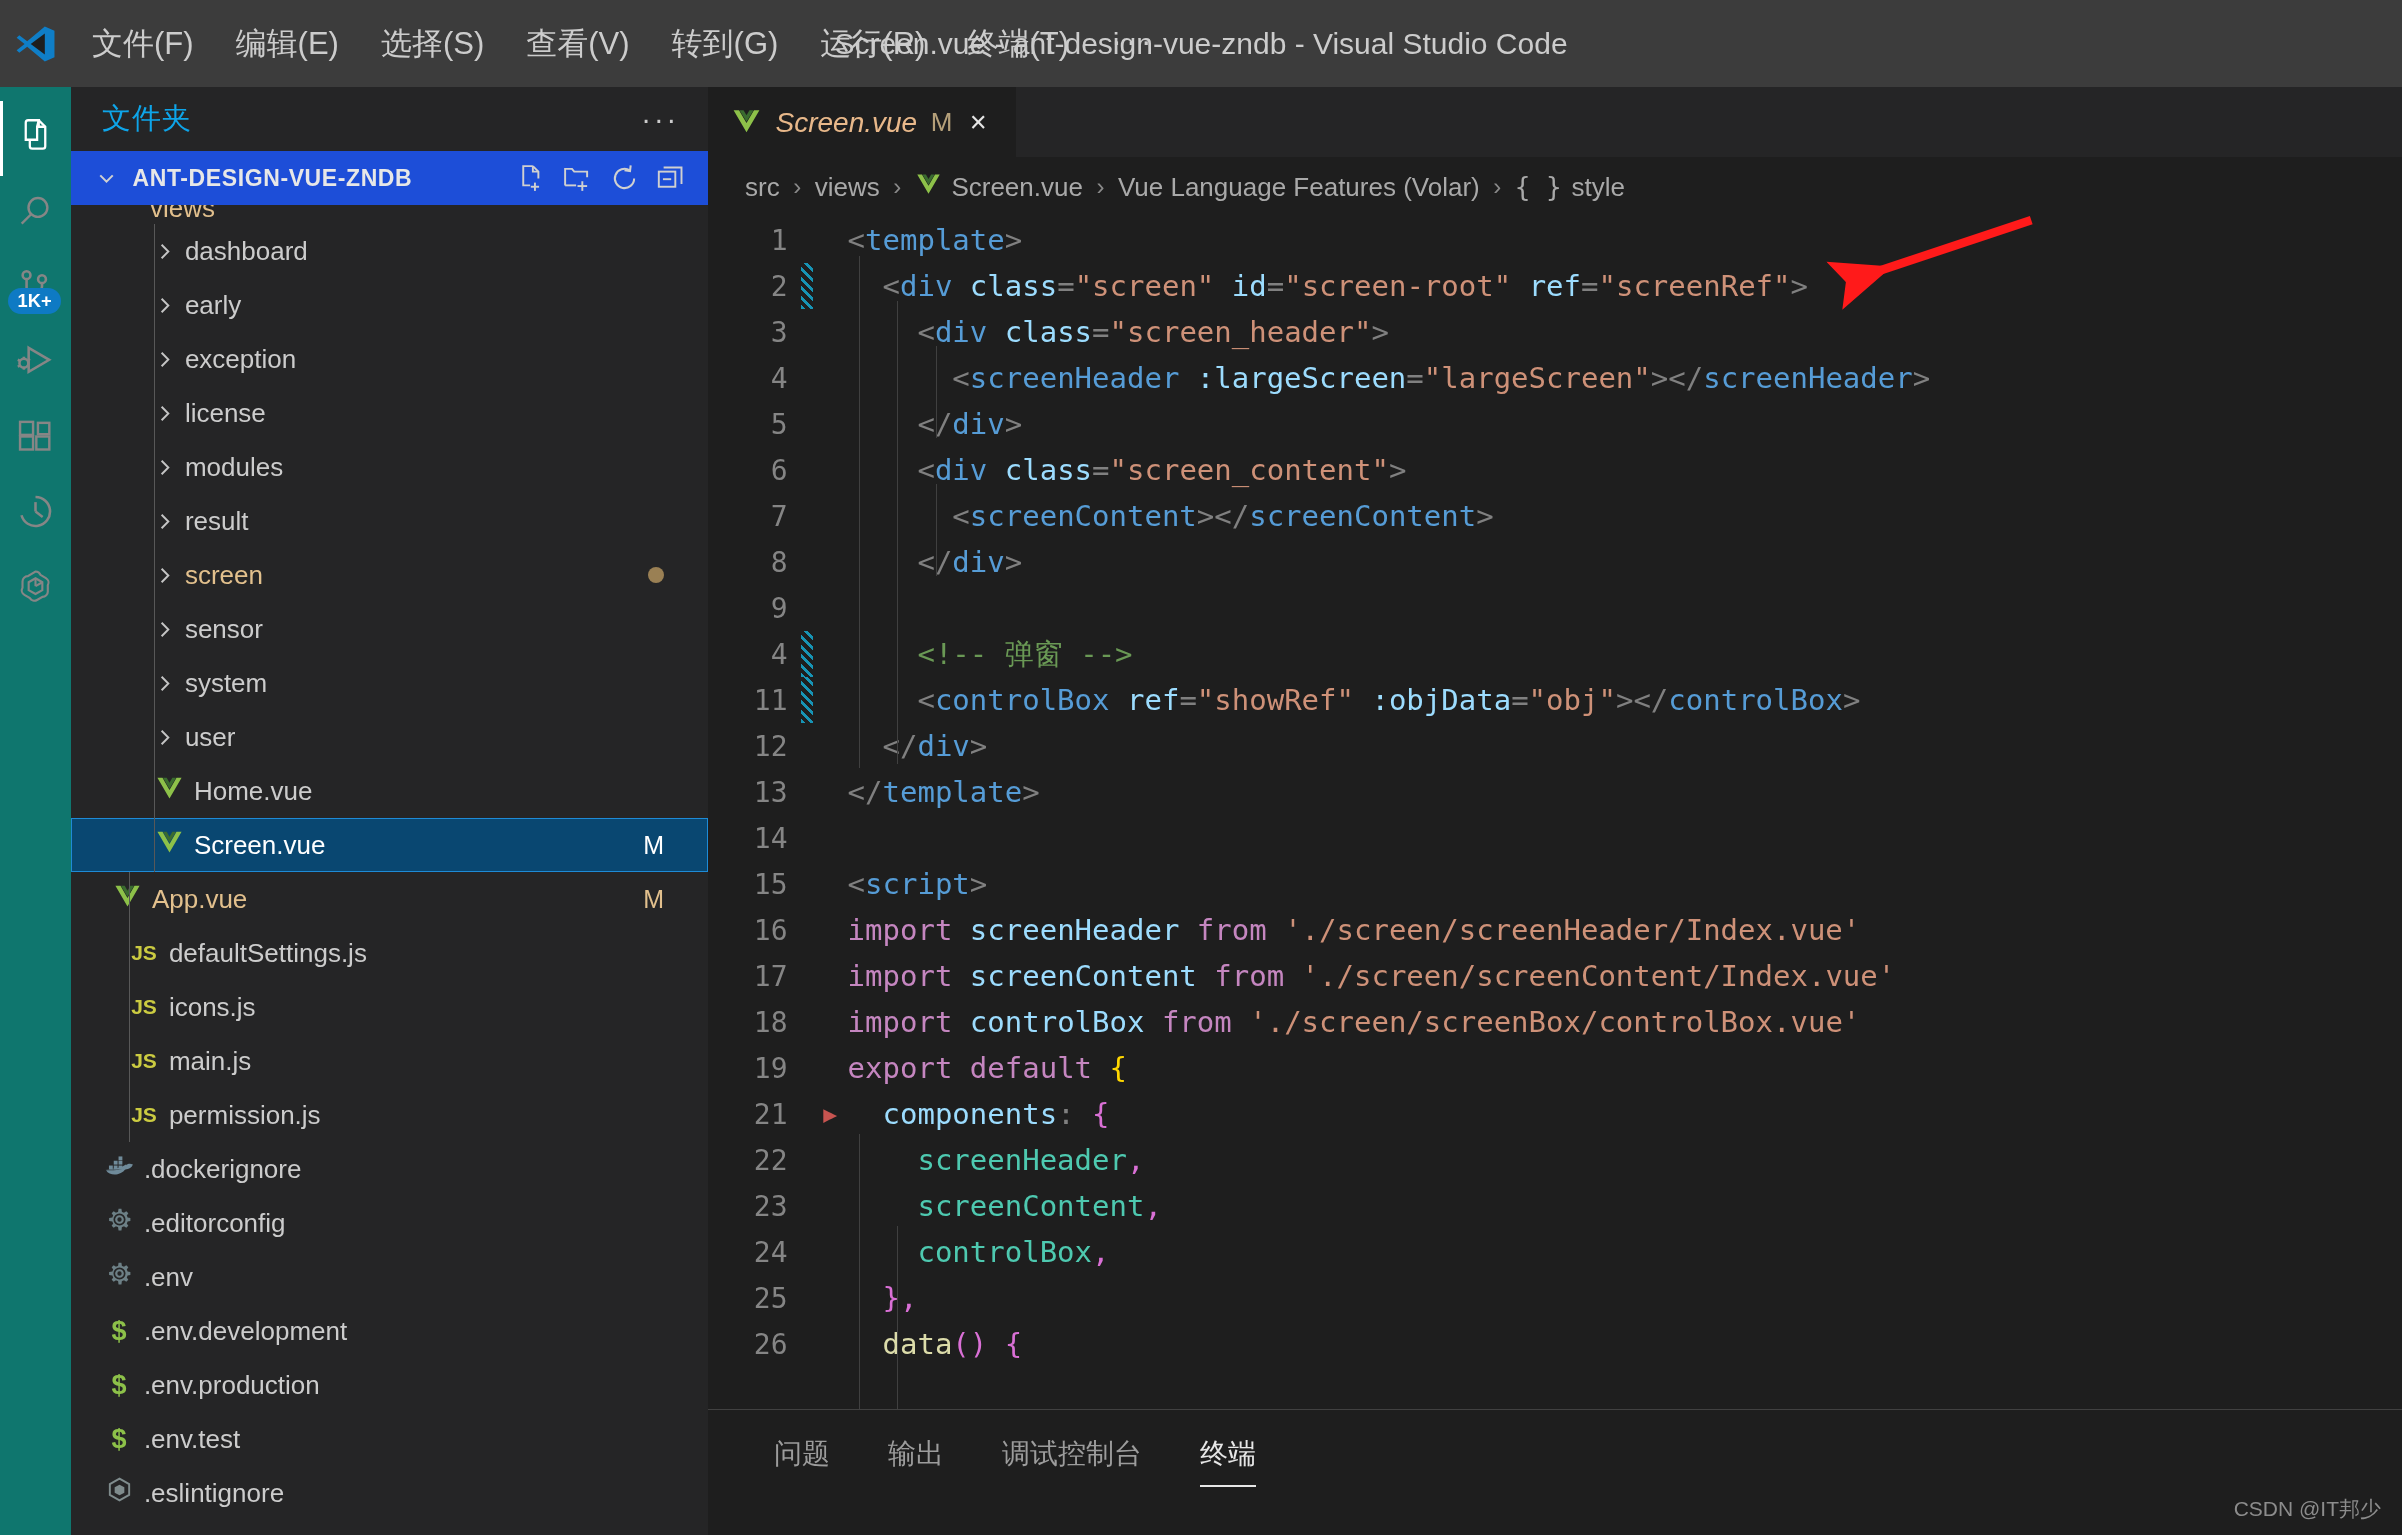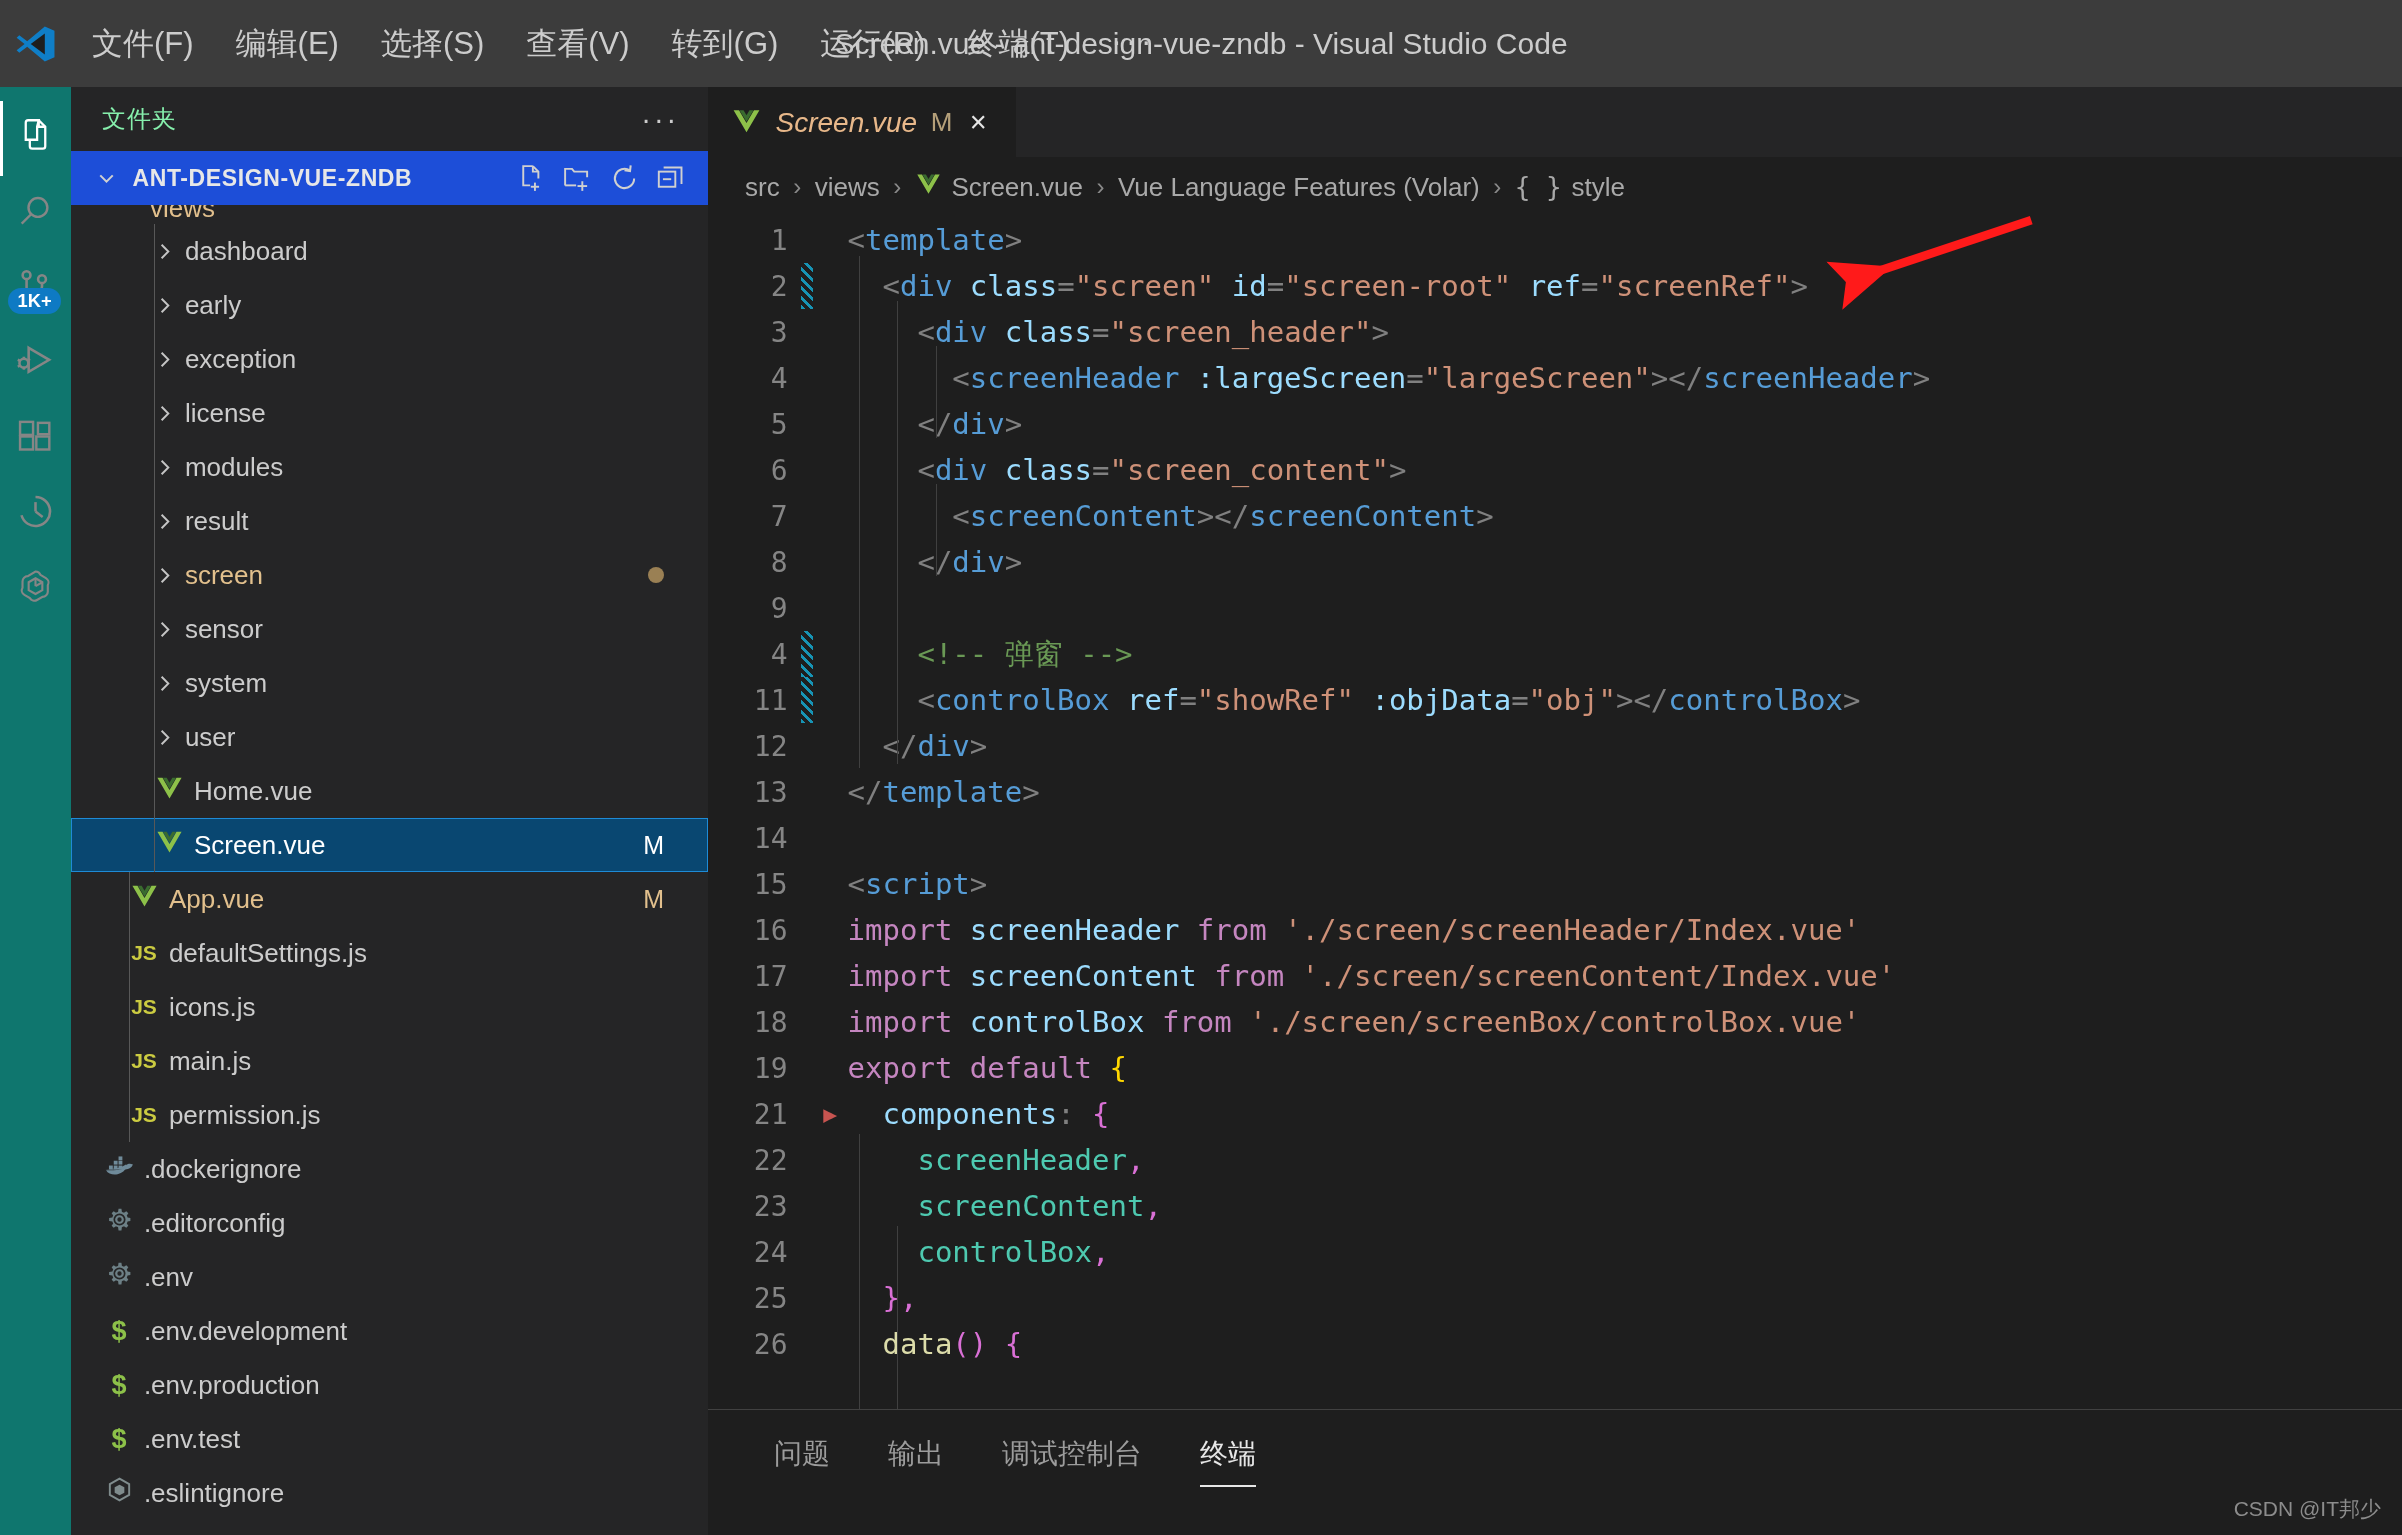--- a/index.html
+++ b/index.html
@@ -47,21 +47,21 @@
     background: #0e7ac4; color: #ffffff; font-size: 18.3px; font-weight: bold;
     border-radius: 15.4px; padding: 2.9px 9.7px; line-height: 1.1;
   }
 
   
   .sidebar { width: 637px; flex: 0 0 637px; background: #252526; display: flex; flex-direction: column; }
   .sb-title {
     height: 64px; display: flex; align-items: center; justify-content: space-between;
     padding: 0 29px 0 31px;
   }
-  .sb-title-text { color: #86efac; font-size: 24px; letter-spacing: 1px; text-align: center; }
+  .sb-title-text { color: #0ea5e9; font-size: 29px; letter-spacing: 1px; text-align: center; }
   .sb-title-dots { color: #cccccc; font-size: 29px; letter-spacing: 2.9px; }
   .sb-section-header {
     height: 54px; display: flex; align-items: center; padding-left: 15.4px; gap: 5.8px;
     background: #1d4ed8;
   }
   .sb-section-name {
     color: #e7e7e7; font-size: 23px; font-weight: bold; letter-spacing: 0.6px; white-space: nowrap;
   }
   .sb-actions { margin-left: auto; display: flex; align-items: center; gap: 13.5px; padding-right: 21px; }
   .sb-actions svg { display: block; }
@@ -416,21 +416,21 @@
               <span class="indent-guide" style="left:83px"></span>
               <span class="ficon">
                 <span><svg width="29" height="29" viewBox="0 0 24 24">
                     <path d="M2 4 h4.2 L12 14 L17.8 4 H22 L12 21 Z" fill="#8dc149"></path>
                     <path d="M6.6 4 h3.1 L12 8 L14.3 4 h3.1 L12 13 Z" fill="#3a6b2f"></path>
                   </svg></span>
               </span>
               <span class="lbl">Screen.vue</span>
               <span class="badge-m " style="color:#ffffff;">M</span>
             </div>
-            <div class="row" style="padding-left: 52px;">
+            <div class="row" style="padding-left: 35px;">
               <span class="indent-guide" style="left:58px"></span>
               <span class="ficon">
                 <span><svg width="29" height="29" viewBox="0 0 24 24">
                     <path d="M2 4 h4.2 L12 14 L17.8 4 H22 L12 21 Z" fill="#8dc149"></path>
                     <path d="M6.6 4 h3.1 L12 8 L14.3 4 h3.1 L12 13 Z" fill="#3a6b2f"></path>
                   </svg></span>
               </span>
               <span class="lbl orange">App.vue</span>
               <span class="badge-m orange" style="">M</span>
             </div>

